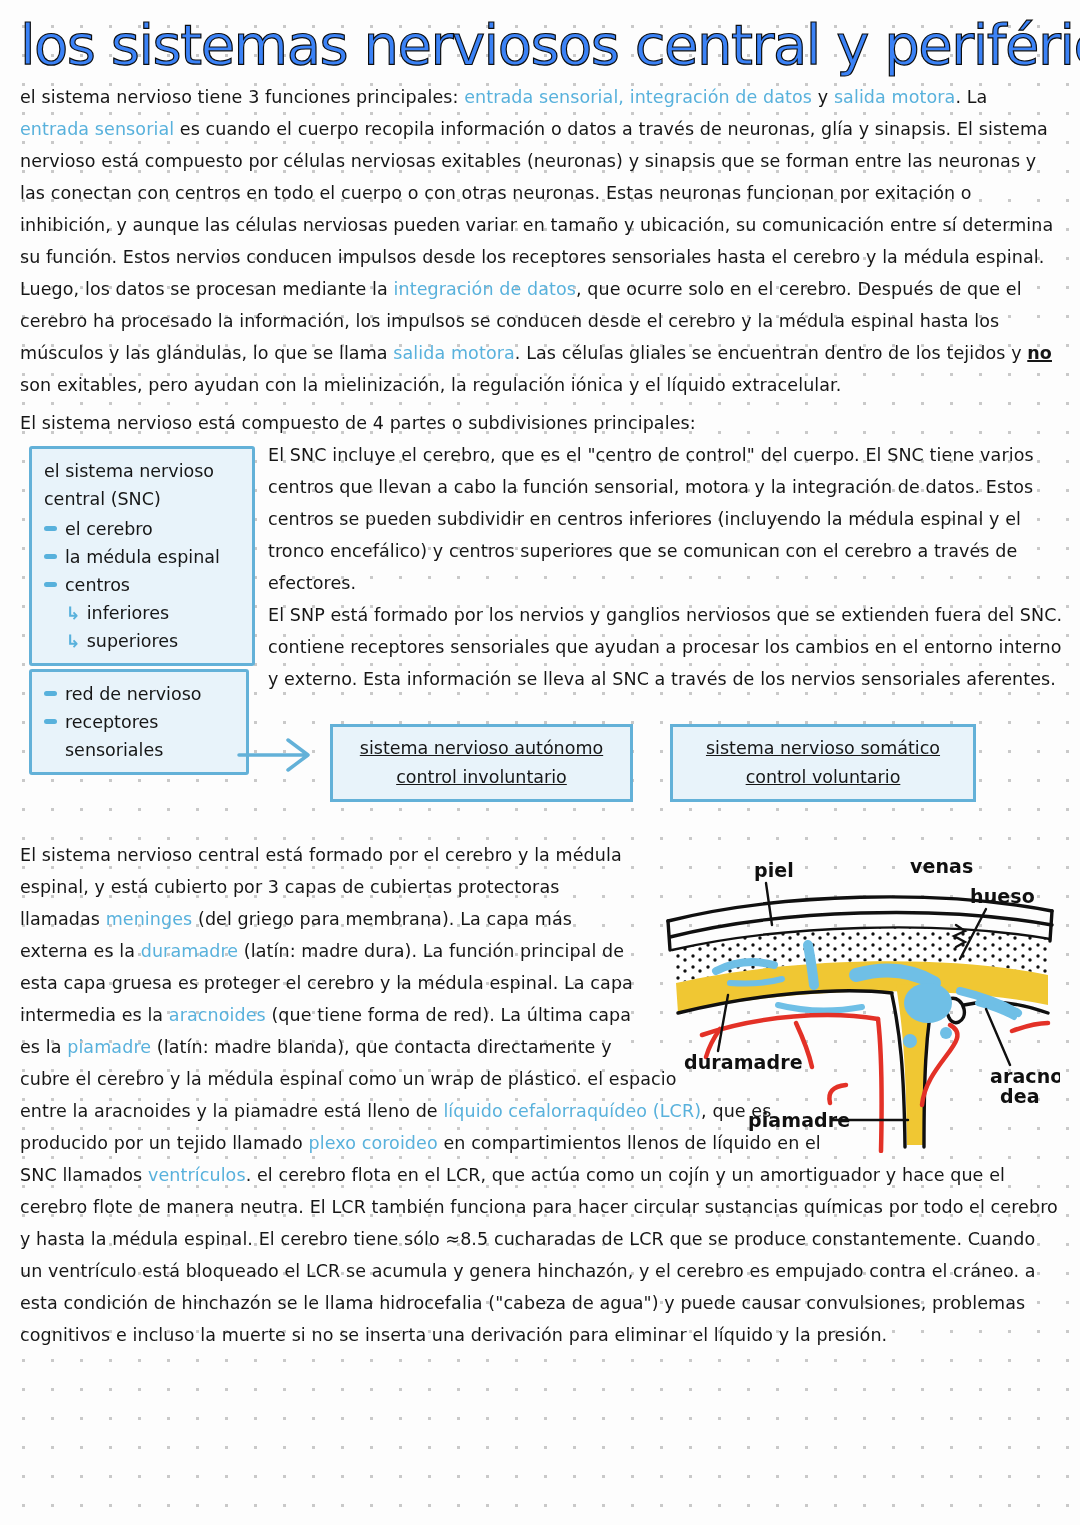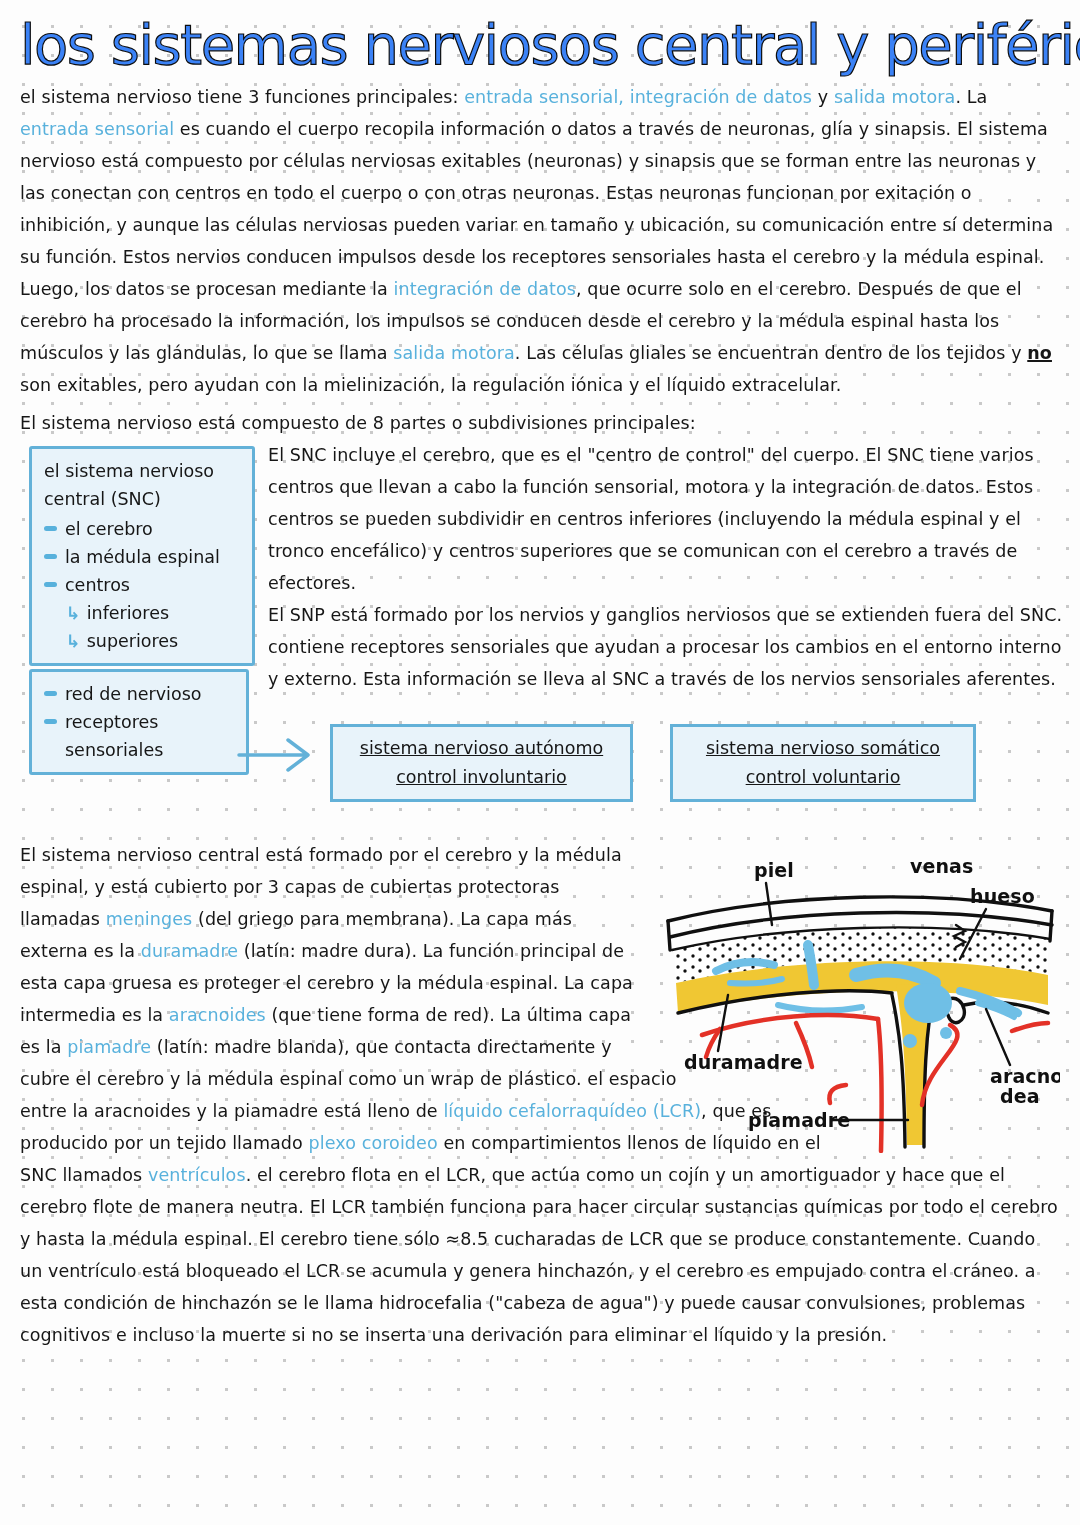--- a/index.html
+++ b/index.html
@@ -71,21 +71,21 @@
 </head>
 <body>
 
 <div class="page">
 
   <section>
     <h1 class="big-title">los sistemas nerviosos central y periférico</h1>
 
     <p class="hand para"><span>el sistema nervioso tiene 3 funciones principales: </span><span class="seg-b">entrada sensorial, integración de datos</span><span> y </span><span class="seg-b">salida motora</span><span>. La </span><span class="seg-b">entrada sensorial</span><span> es cuando el cuerpo recopila información o datos a través de neuronas, glía y sinapsis. El sistema nervioso está compuesto por células nerviosas exitables (neuronas) y sinapsis que se forman entre las neuronas y las conectan con centros en todo el cuerpo o con otras neuronas. Estas neuronas funcionan por exitación o inhibición, y aunque las células nerviosas pueden variar en tamaño y ubicación, su comunicación entre sí determina su función. Estos nervios conducen impulsos desde los receptores sensoriales hasta el cerebro y la médula espinal. Luego, los datos se procesan mediante la </span><span class="seg-b">integración de datos</span><span>, que ocurre solo en el cerebro. Después de que el cerebro ha procesado la información, los impulsos se conducen desde el cerebro y la médula espinal hasta los músculos y las glándulas, lo que se llama </span><span class="seg-b">salida motora</span><span>. Las células gliales se encuentran dentro de los tejidos y </span><span class="seg-u">no</span><span> son exitables, pero ayudan con la mielinización, la regulación iónica y el líquido extracelular.</span></p>
 
-    <p class="hand para intro">El sistema nervioso está compuesto de 8 partes o subdivisiones principales:</p>
+    <p class="hand para intro">El sistema nervioso está compuesto de 4 partes o subdivisiones principales:</p>
 
     <div class="cols">
 
       <div class="note-box box-snc">
         <div class="box-title">el sistema nervioso central (SNC)</div>
         <div class="b-item">
           <span class="bullet"></span>
           <span>el cerebro</span>
         </div>
         <div class="b-item">

